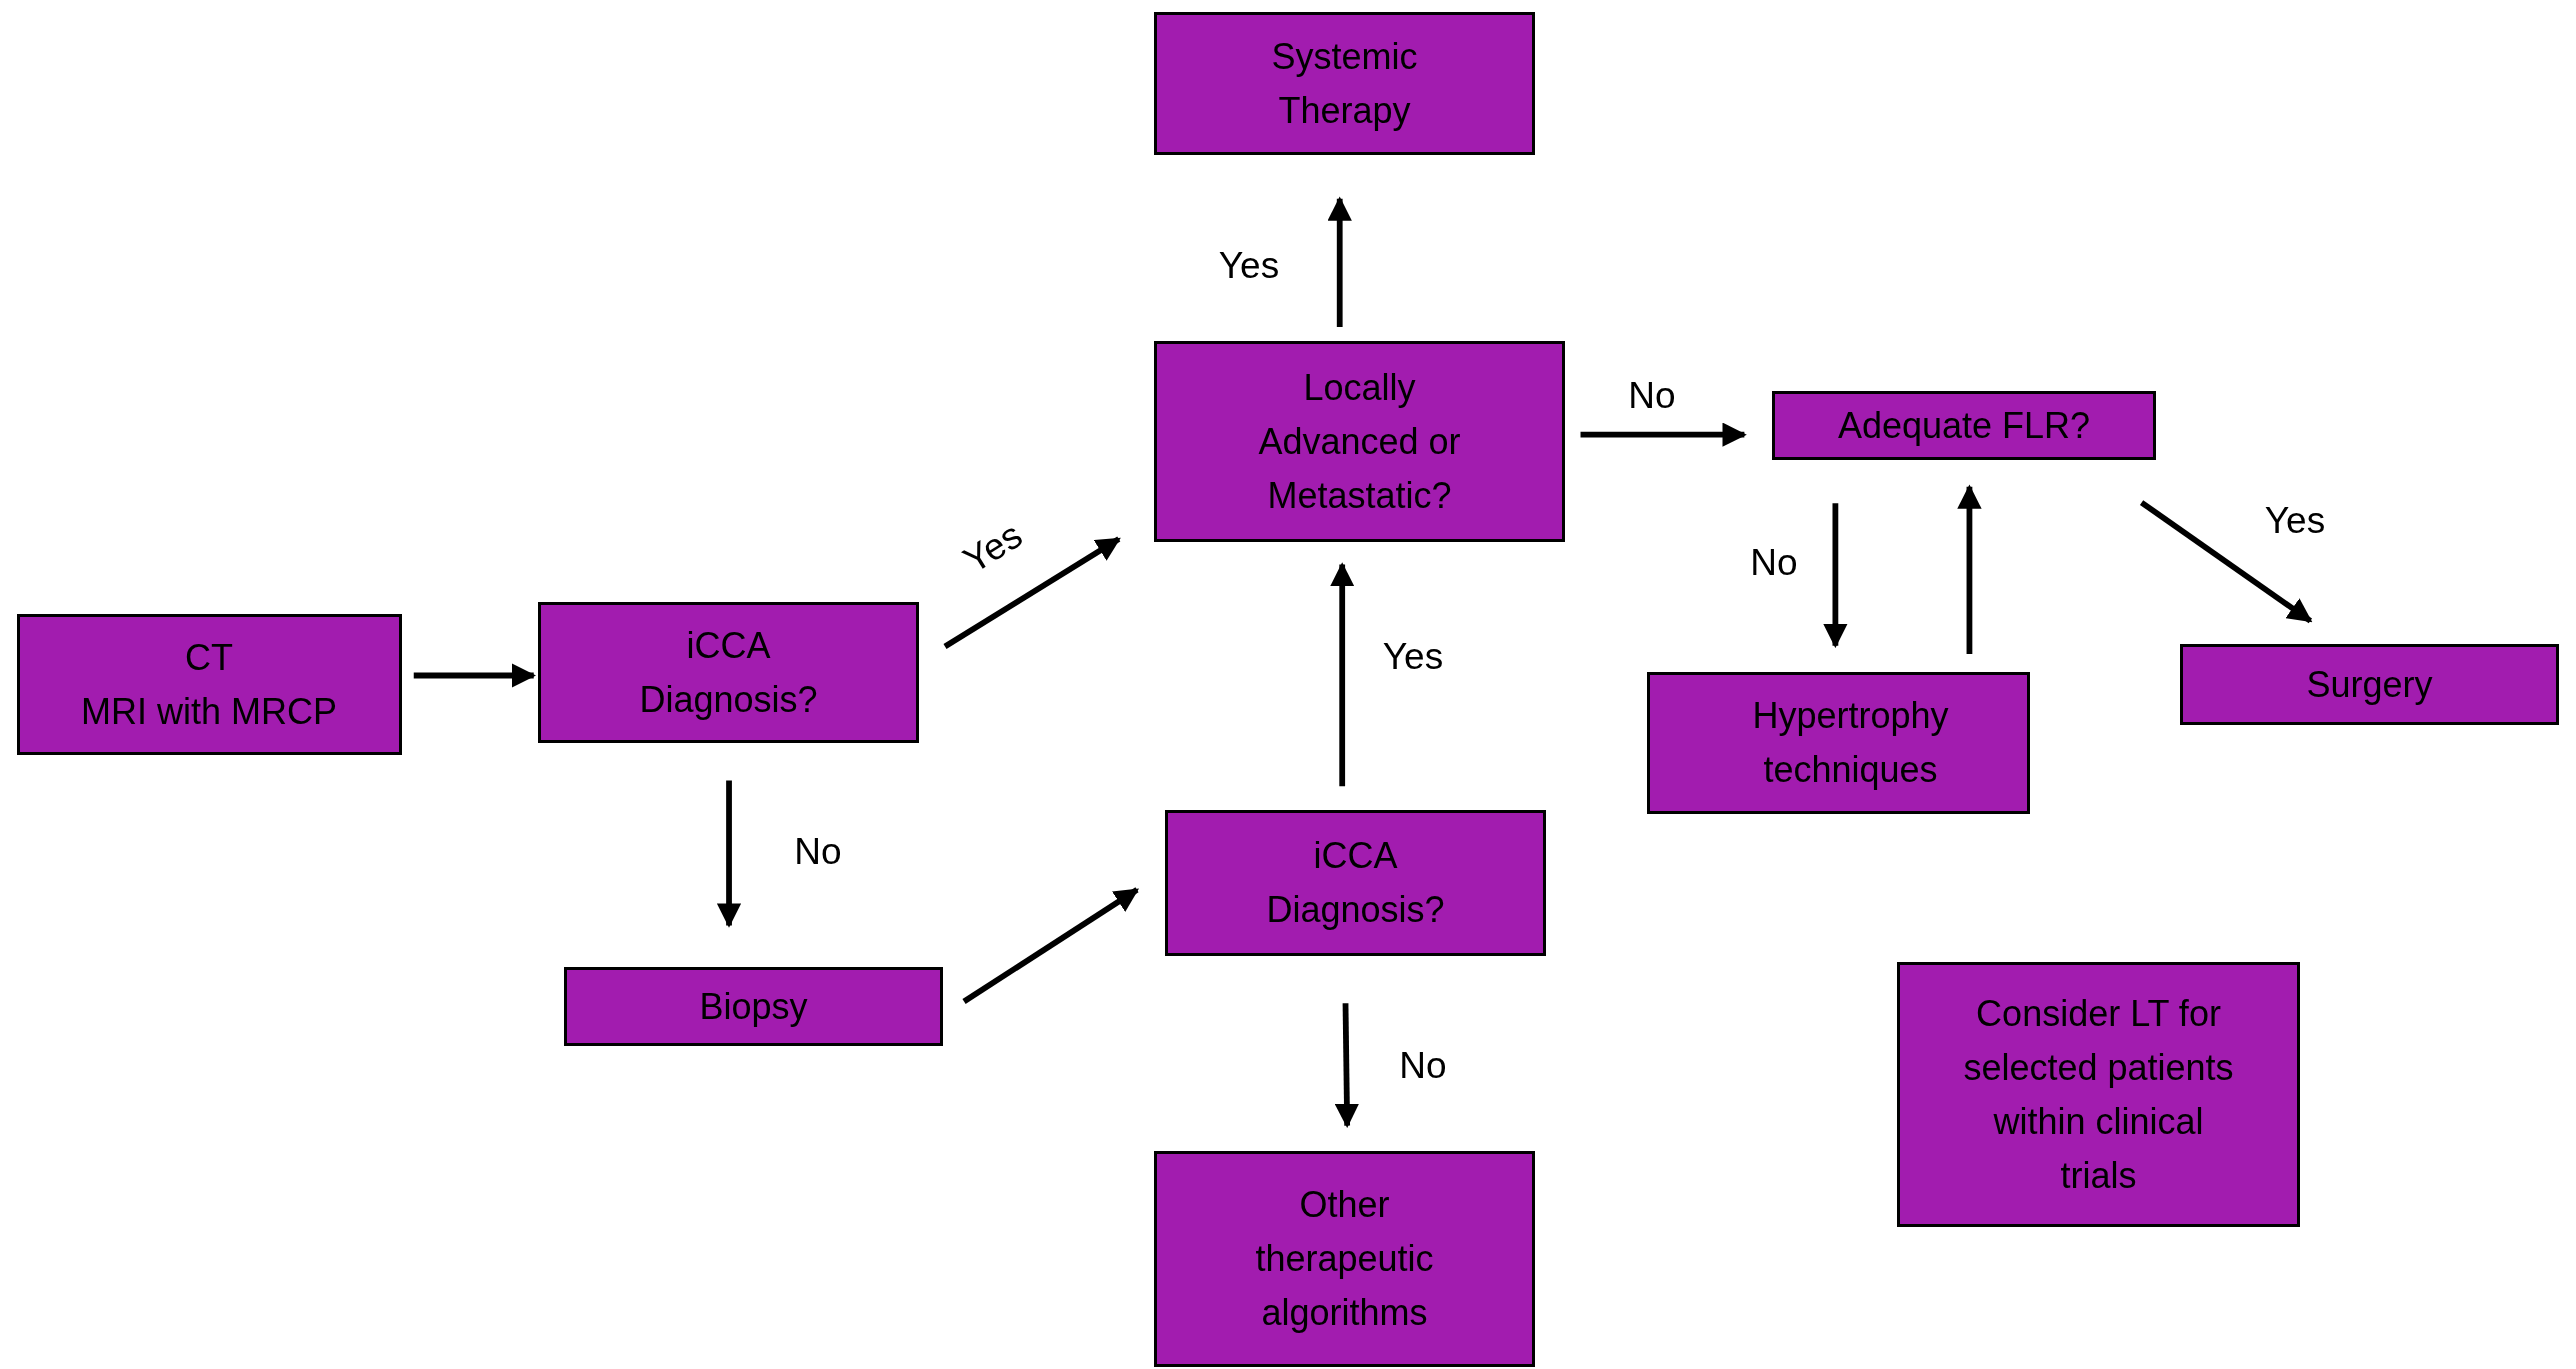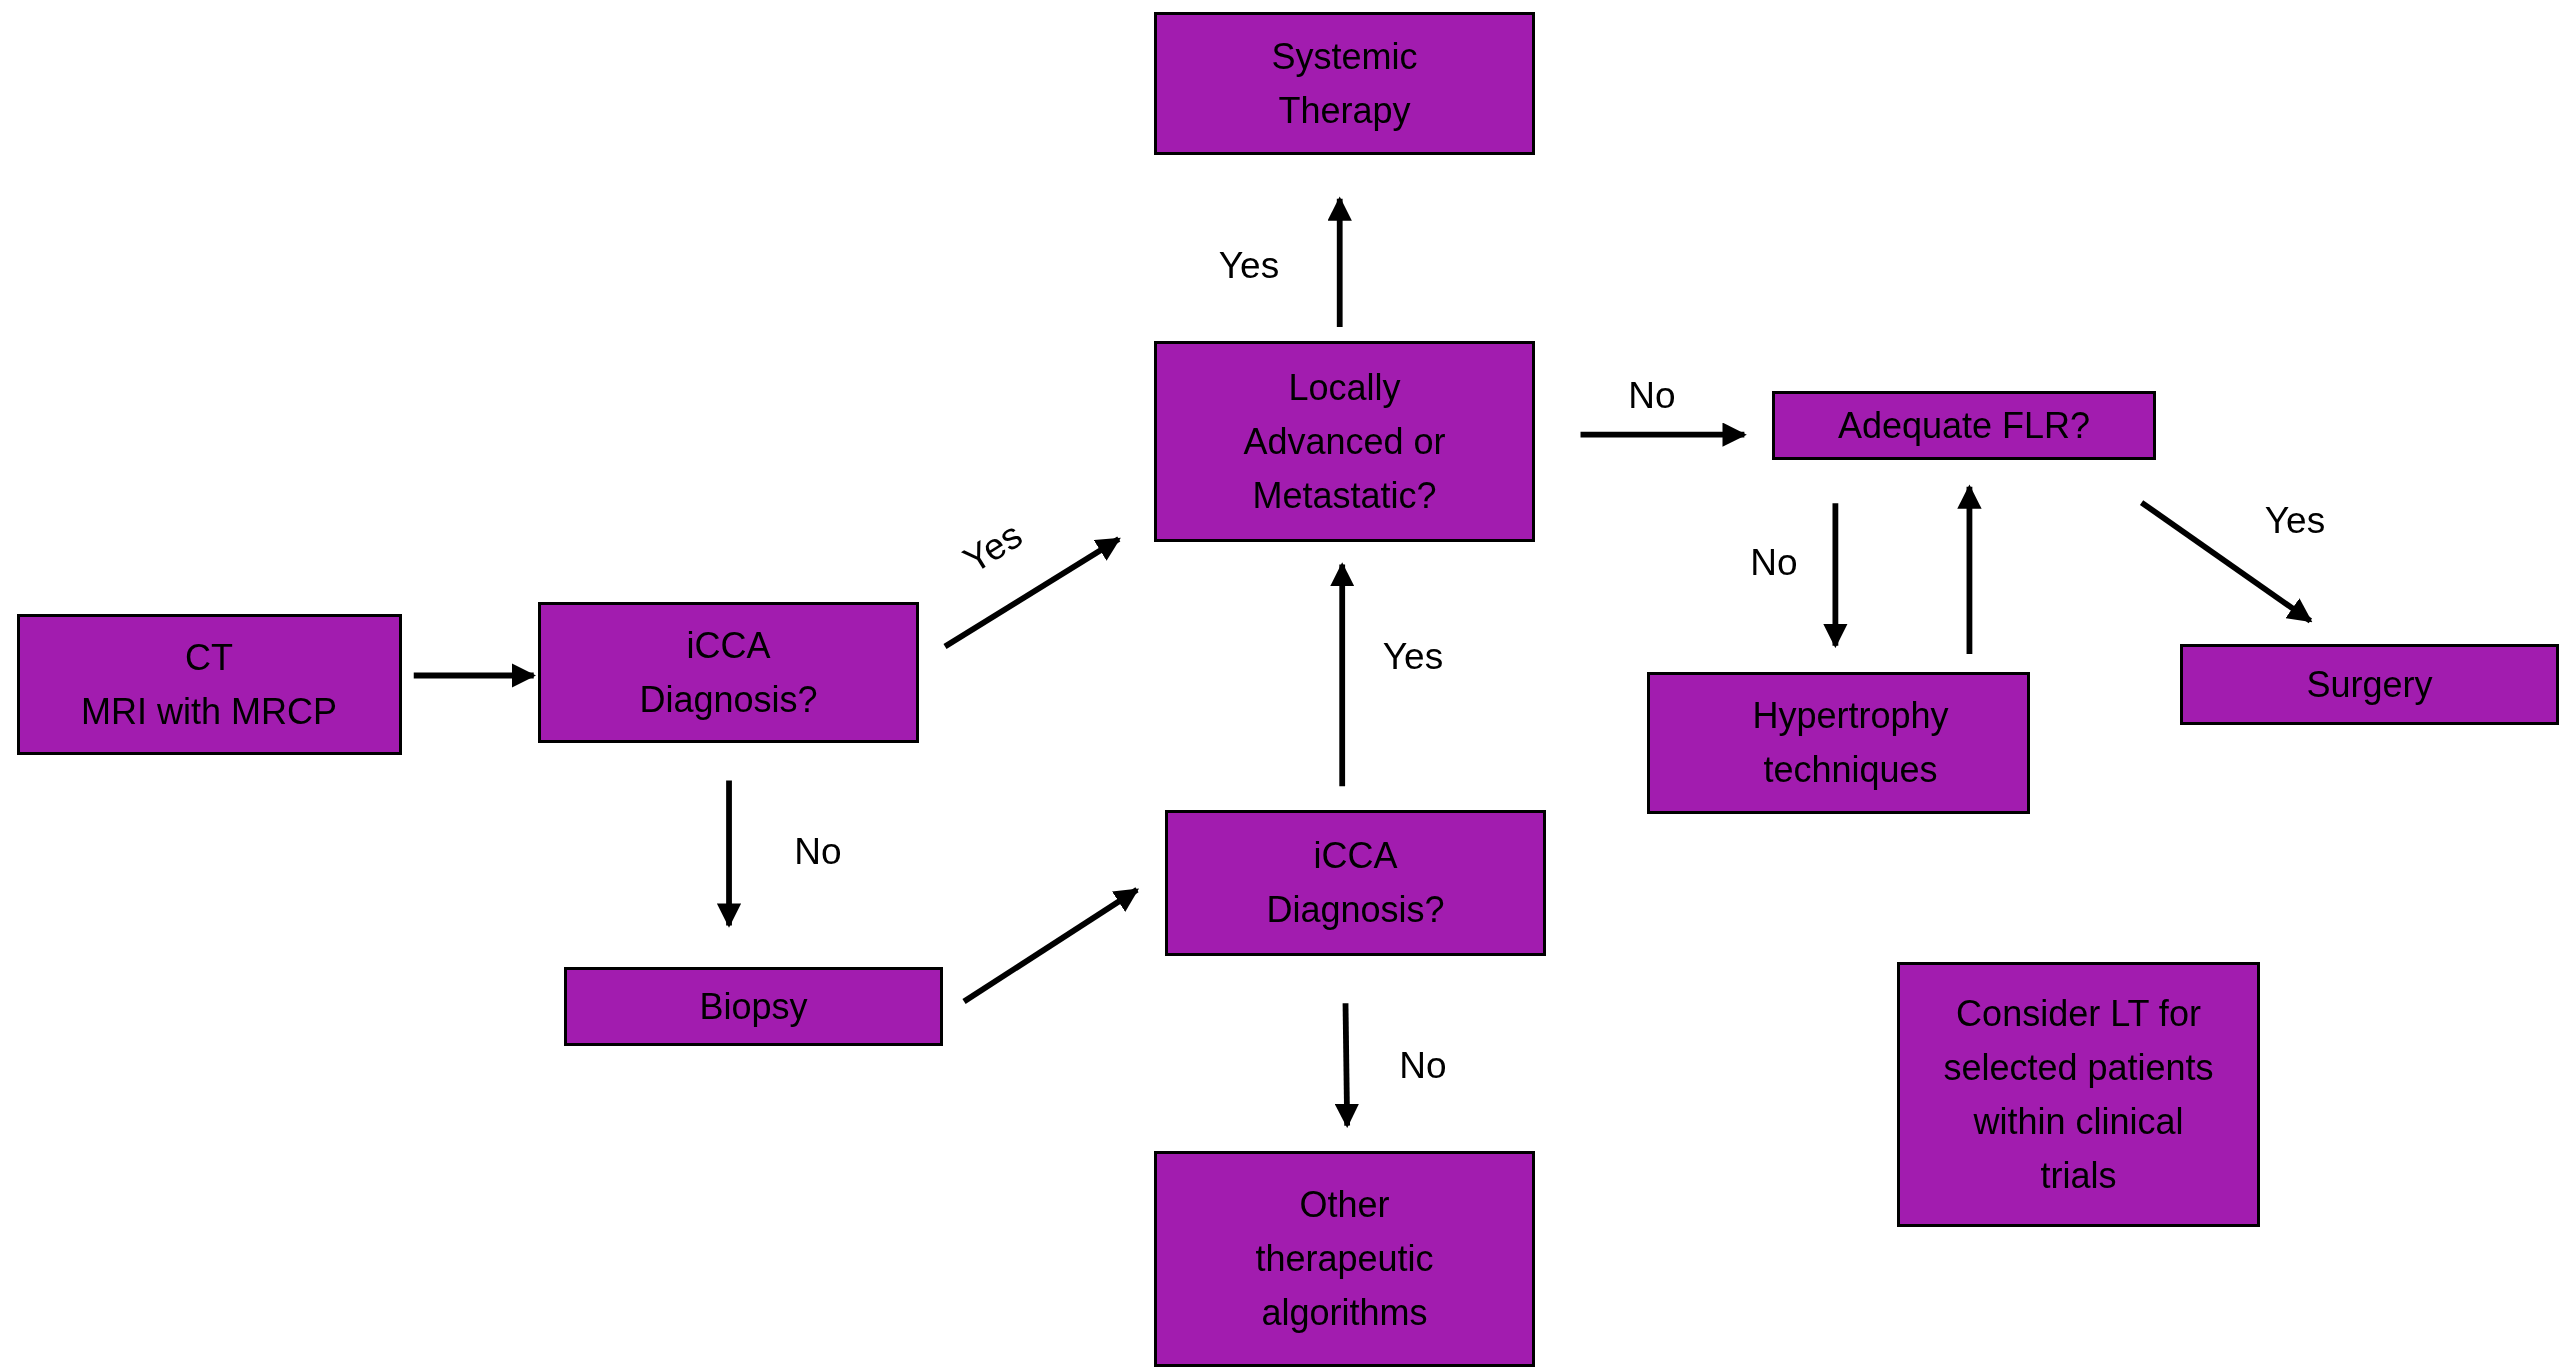--- a/index.html
+++ b/index.html
@@ -74,21 +74,21 @@
         <div class="line">CT</div>
         <div class="line">MRI with MRCP</div>
       </div>
       <div class="node" style="left: 538px; top: 602px; width: 381px; height: 141px;">
         <div class="line">iCCA</div>
         <div class="line">Diagnosis?</div>
       </div>
       <div class="node" style="left: 564px; top: 967px; width: 379px; height: 79px;">
         <div class="line">Biopsy</div>
       </div>
-      <div class="node" style="left: 1154px; top: 341px; width: 381px; height: 201px;">
+      <div class="node" style="left: 1154px; top: 341px; width: 411px; height: 201px;">
         <div class="line">Locally</div>
         <div class="line">Advanced or</div>
         <div class="line">Metastatic?</div>
       </div>
       <div class="node" style="left: 1154px; top: 12.4px; width: 381px; height: 143px;">
         <div class="line">Systemic</div>
         <div class="line">Therapy</div>
       </div>
       <div class="node" style="left: 1165px; top: 810px; width: 381px; height: 146px;">
         <div class="line">iCCA</div>
@@ -102,21 +102,21 @@
       <div class="node" style="left: 1772px; top: 391px; width: 384px; height: 69px;">
         <div class="line">Adequate FLR?</div>
       </div>
       <div class="node" style="left: 1647px; top: 672px; width: 383px; height: 142px; padding-left: 24px;">
         <div class="line">Hypertrophy</div>
         <div class="line">techniques</div>
       </div>
       <div class="node" style="left: 2180px; top: 644px; width: 379px; height: 81px;">
         <div class="line">Surgery</div>
       </div>
-      <div class="node" style="left: 1897px; top: 962px; width: 363px; height: 265px;">
+      <div class="node" style="left: 1897px; top: 962px; width: 403px; height: 265px;">
         <div class="line">Consider LT for</div>
         <div class="line">selected patients</div>
         <div class="line">within clinical</div>
         <div class="line">trials</div>
       </div>
     </div>
 <div class="edge-label" style="left: 993px; top: 548px; transform: translate(-50%, -50%) rotate(-32deg);">Yes</div>
     <div class="edge-label" style="left: 818px; top: 852px;">No</div>
     <div class="edge-label" style="left: 1413px; top: 657px;">Yes</div>
     <div class="edge-label" style="left: 1423px; top: 1066px;">No</div>

